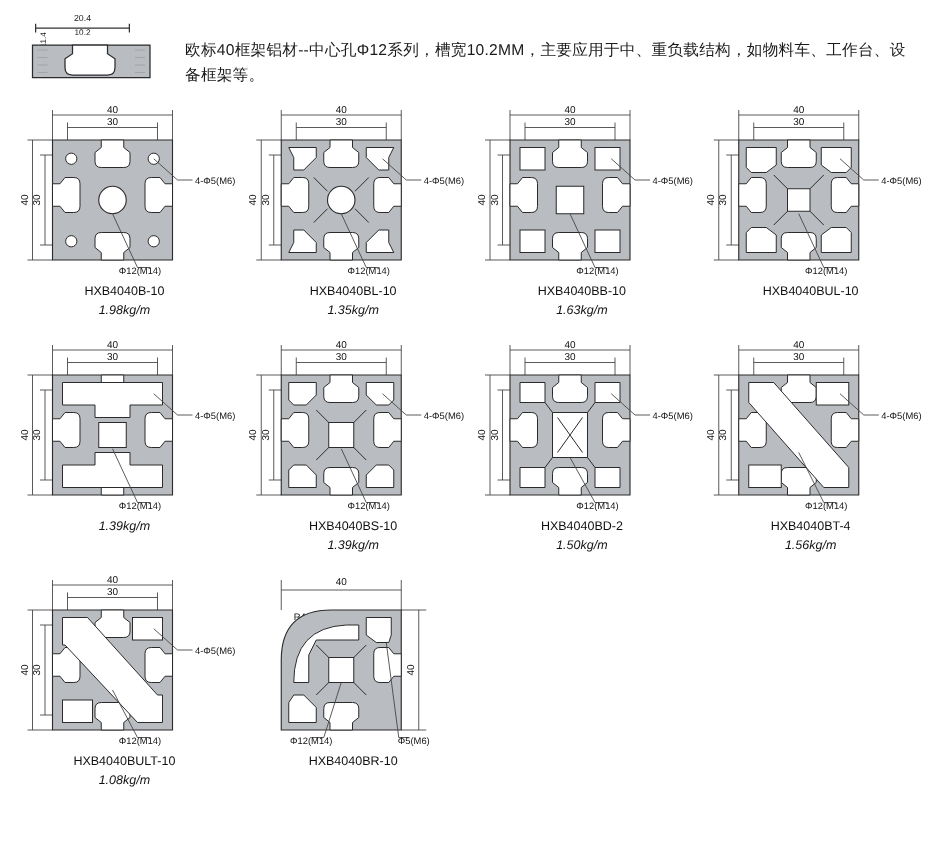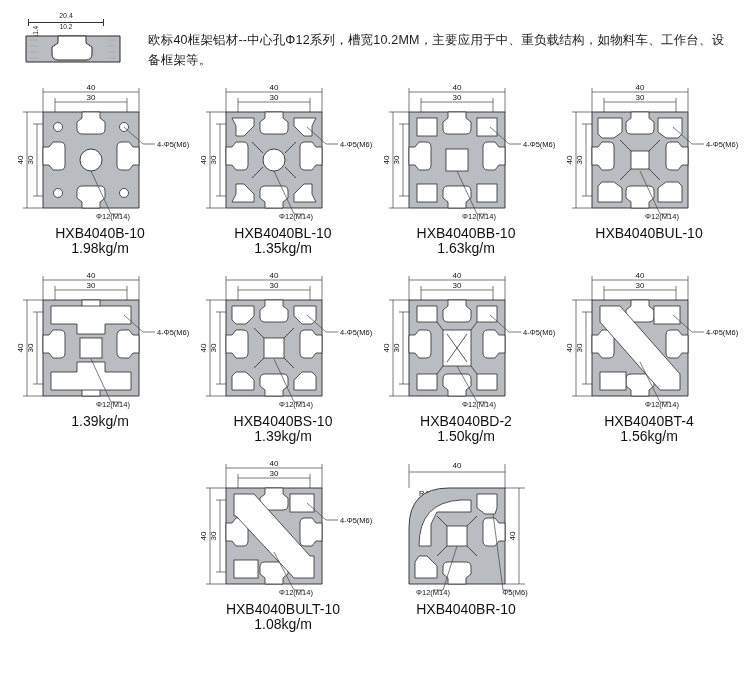--- a/index.html
+++ b/index.html
@@ -62,39 +62,38 @@
   }
   .hdr-shape{
     position:absolute;left:10px;top:24px;width:98px;height:30px;
   }
   
   .grid{
     padding:4px 8px 0 8px;
     box-sizing:border-box;
     display:flex;
     flex-wrap:wrap;
-    justify-content:center;
   }
   .cell{
     width:183px;
     box-sizing:border-box;
     text-align:center;
     margin-bottom:6px;
   }
   .cell .draw{
     width:183px;height:152px;
     position:relative;
   }
   .cap{
-    font-size:14px;
+    font-size:10px;
     line-height:15px;
     color:#111;
   }
   .cap .code{display:block;}
-  .cap .wt{display:block;}
+  .cap .wt{display:block;font-style:italic;}
   svg{display:block;}
 </style>
 </head>
 <body>
 
 <div class="header">
   <div class="header-figure">
     <div class="hdr-dim-top">
       <span>20.4</span>
       <div class="bar">

